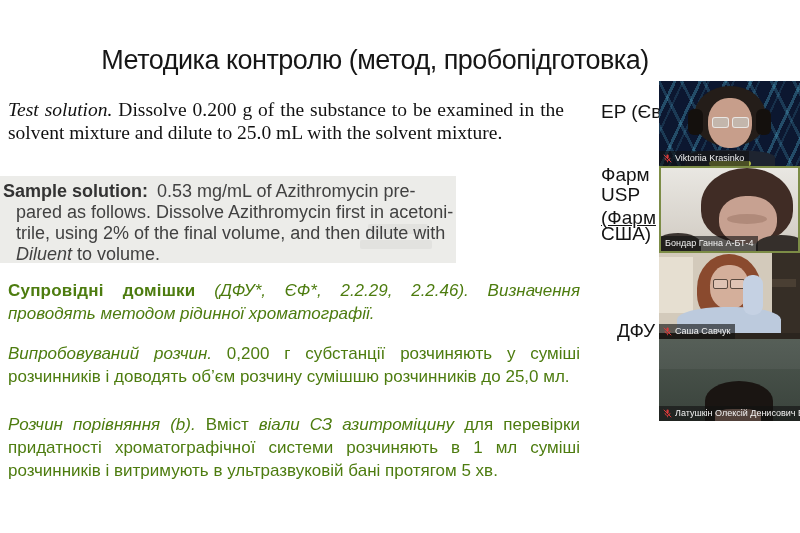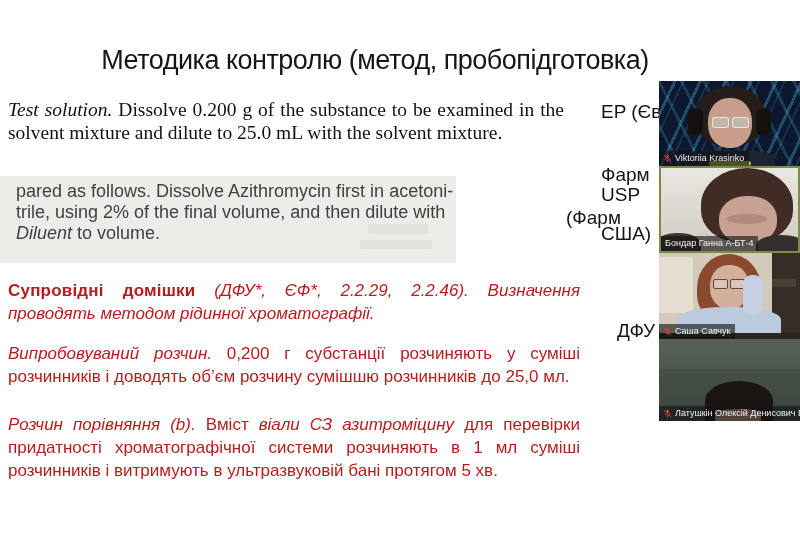--- a/index.html
+++ b/index.html
@@ -20,32 +20,32 @@
               padding-top:5px;box-sizing:border-box;white-space:nowrap;overflow:hidden;}
   .scan-line{padding-left:3px;}
   .scan-line.indent{padding-left:16px;}
   .scan-block b{color:#333;}
   .gap-left{padding-left:9px;}
   .ghost{position:absolute;background:rgba(60,60,60,0.06);border-radius:2px;}
   .ghost1{left:368px;top:48px;width:60px;height:10px;}
   .ghost2{left:360px;top:64px;width:72px;height:9px;}
 
   .para{position:absolute;left:8px;width:572px;font-size:17px;line-height:23px;
-        text-align:justify;color:#b91c1c;}
+        text-align:justify;color:#4d7c0f;}
   .p-impurities{top:279px;}
   .p-testsample{top:342px;}
   .p-reference{top:413px;}
   .para b{letter-spacing:0.2px;}
   .para i{font-style:italic;}
 
   .margin-note{position:absolute;font-size:19px;color:#141414;white-space:nowrap;}
   .note-0{left:601px;top:101px;}
   .note-1{left:601px;top:132px;margin-top:32px;}
   .note-2{left:601px;top:184px;}
-  .note-3{left:566px;top:207px;}
+  .note-3{left:601px;top:207px;text-decoration:underline;}
   .note-4{left:601px;top:223px;}
   .note-5{left:617px;top:320px;}
 
   
   .video-strip{position:absolute;left:659px;top:81px;width:141px;height:340px;
                background:#15151a;display:flex;flex-direction:column;}
   .tile{position:relative;overflow:hidden;box-sizing:border-box;}
   .tile-1{height:85px;}
   .tile-2{height:87px;border:2px solid #7c8c46;}
   .tile-3{height:86px;}
@@ -109,20 +109,21 @@
 
   <div>
 
     <div class="slide-title">Методика контролю (метод, пробопідготовка)</div>
 
     <div class="en-block"><span class="lead">Test solution.</span><span> Dissolve 0.200 g of the substance to be examined in the solvent mixture and dilute to 25.0 mL with the solvent mixture.</span></div>
 
     <div class="scan-block">
       <div class="ghost ghost1"></div>
       <div class="ghost ghost2"></div>
+      <div class="scan-line"><b>Sample solution:</b><span class="gap-left">0.53 mg/mL of Azithromycin pre-</span></div>
       <div class="scan-line indent">pared as follows. Dissolve Azithromycin first in acetoni-</div>
       <div class="scan-line indent">trile, using 2% of the final volume, and then dilute with</div>
       <div class="scan-line indent"><i>Diluent</i><span> to volume.</span></div>
     </div>
 
     <div class="para p-impurities"><b>Супровідні домішки</b><i> (ДФУ*, ЄФ*, 2.2.29, 2.2.46). Визначення проводять методом рідинної хроматографії.</i></div>
 
     <div class="para p-testsample"><i>Випробовуваний розчин.</i><span> 0,200 г субстанції розчиняють у суміші розчинників і доводять об’єм розчину сумішшю розчинників до 25,0 мл.</span></div>
 
     <div class="para p-reference"><i>Розчин порівняння (b).</i><span> Вміст </span><i>віали СЗ азитроміцину</i><span> для перевірки придатності хроматографічної системи розчиняють в 1 мл суміші розчинників і витримують в ультразвуковій бані протягом 5 хв.</span></div>

